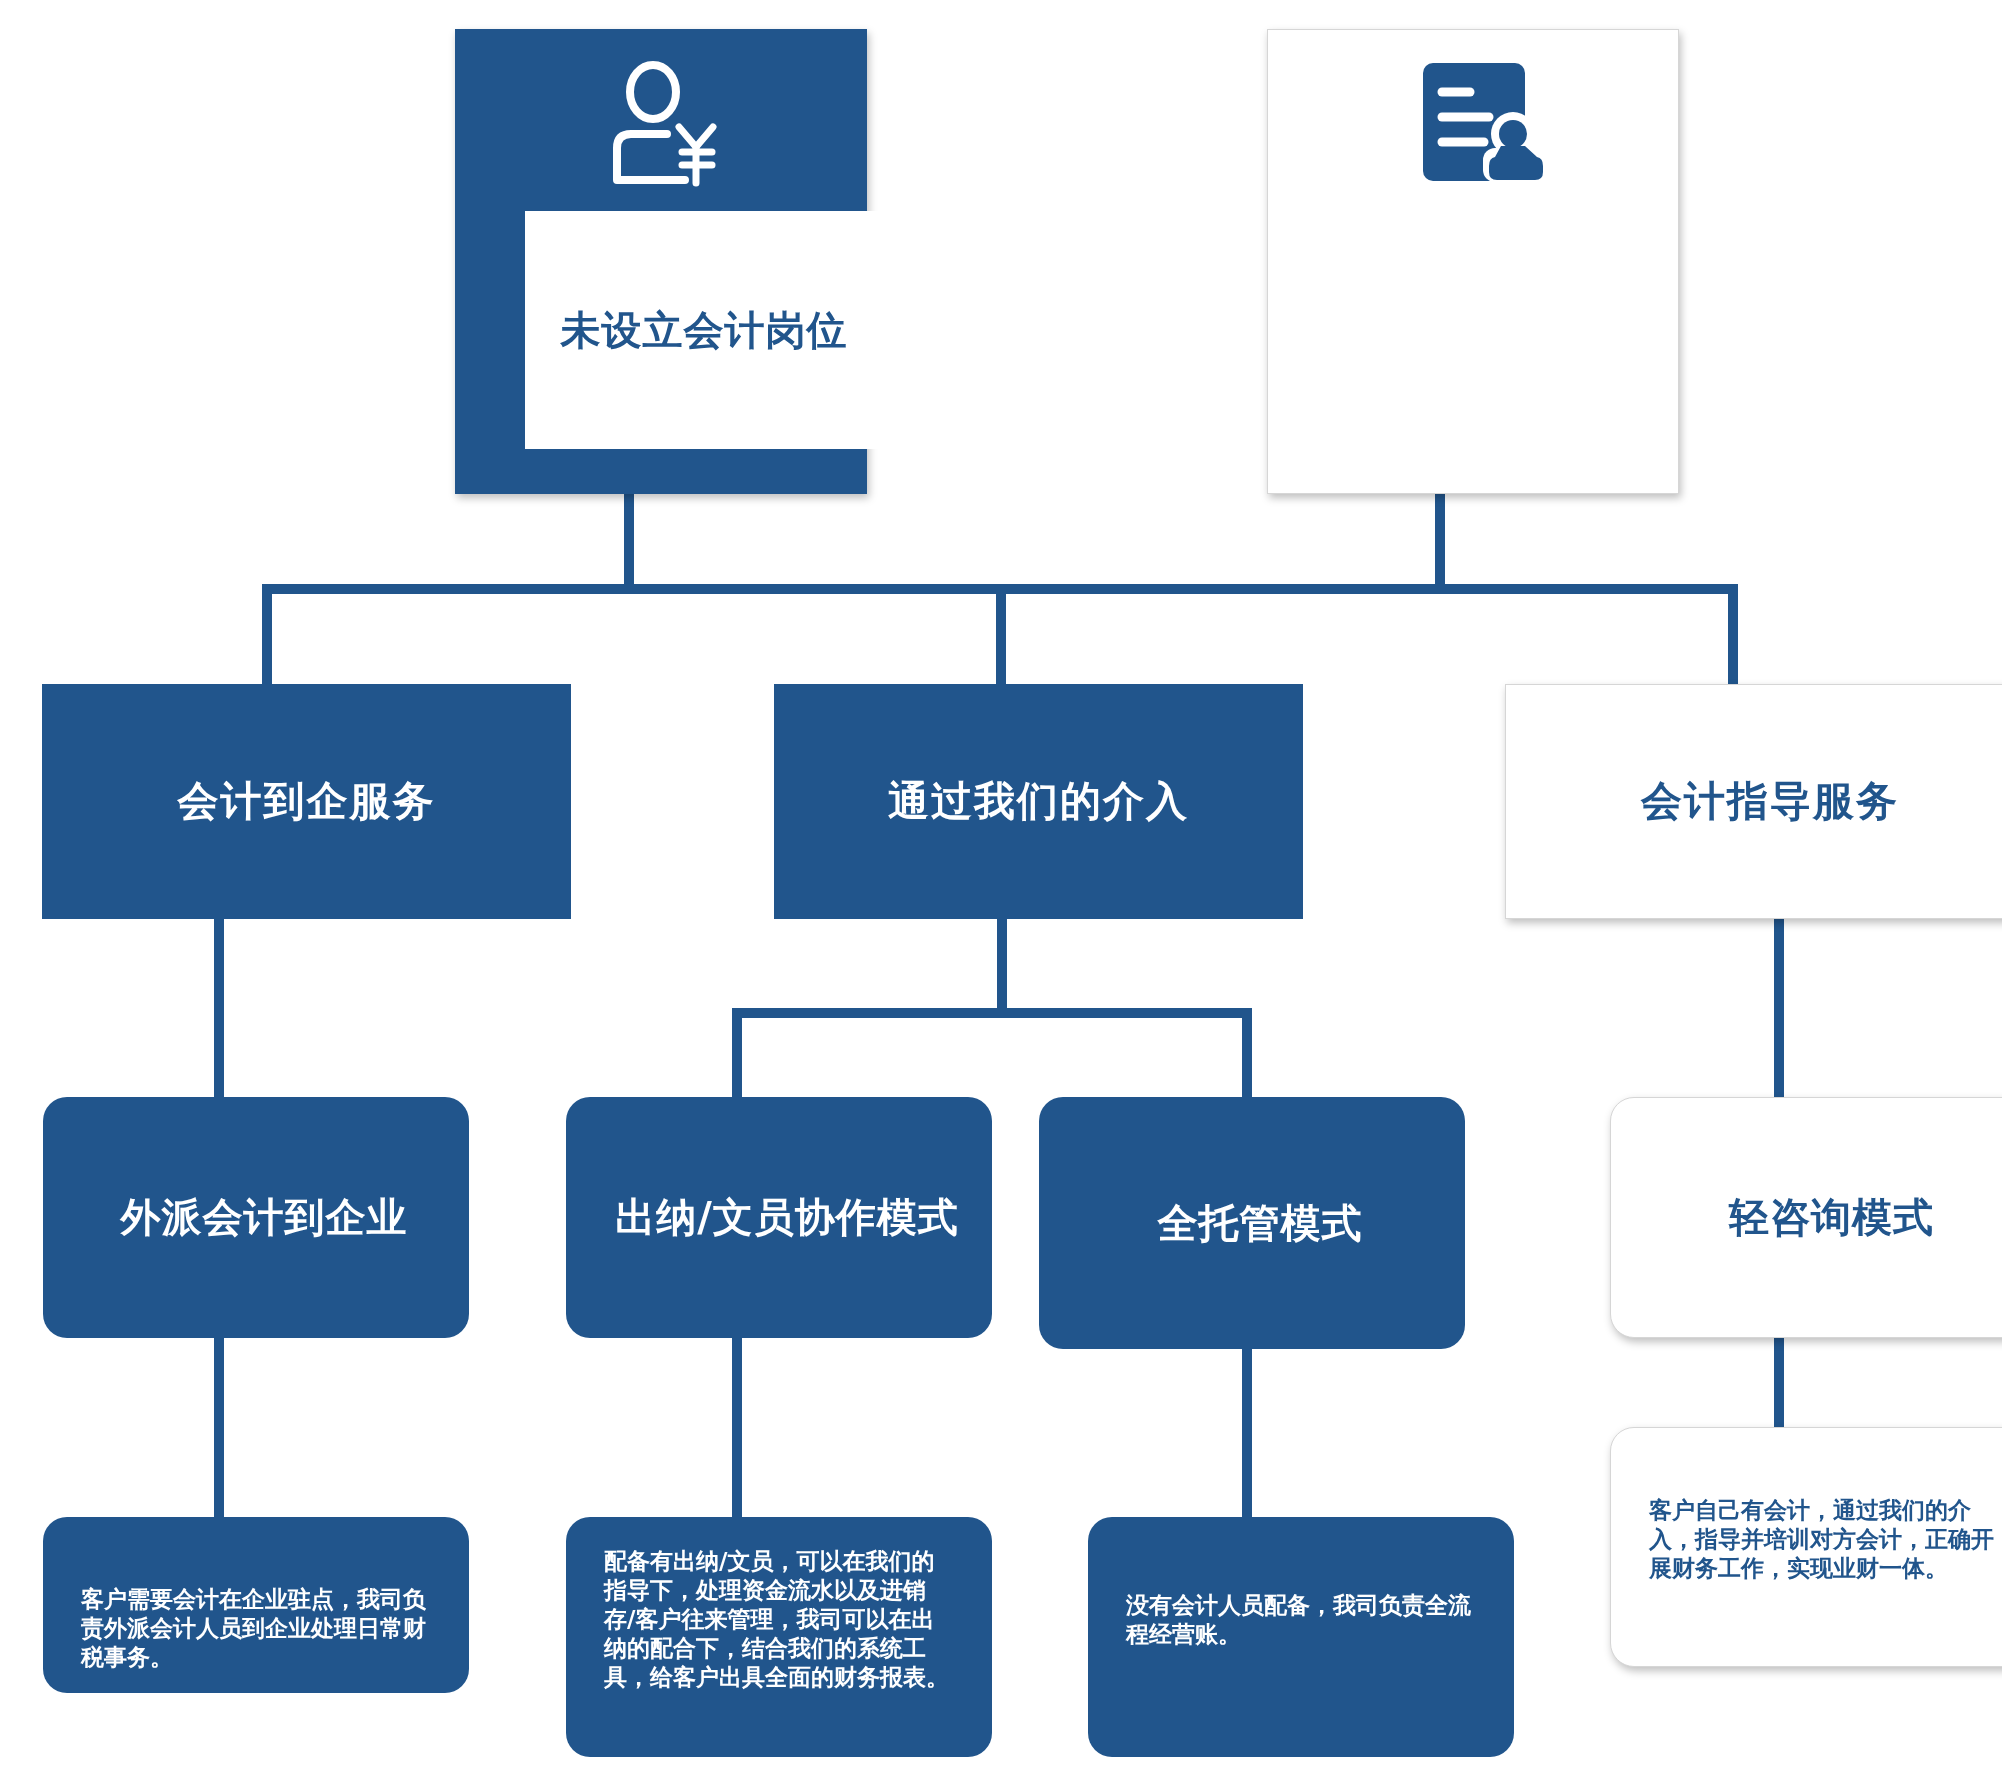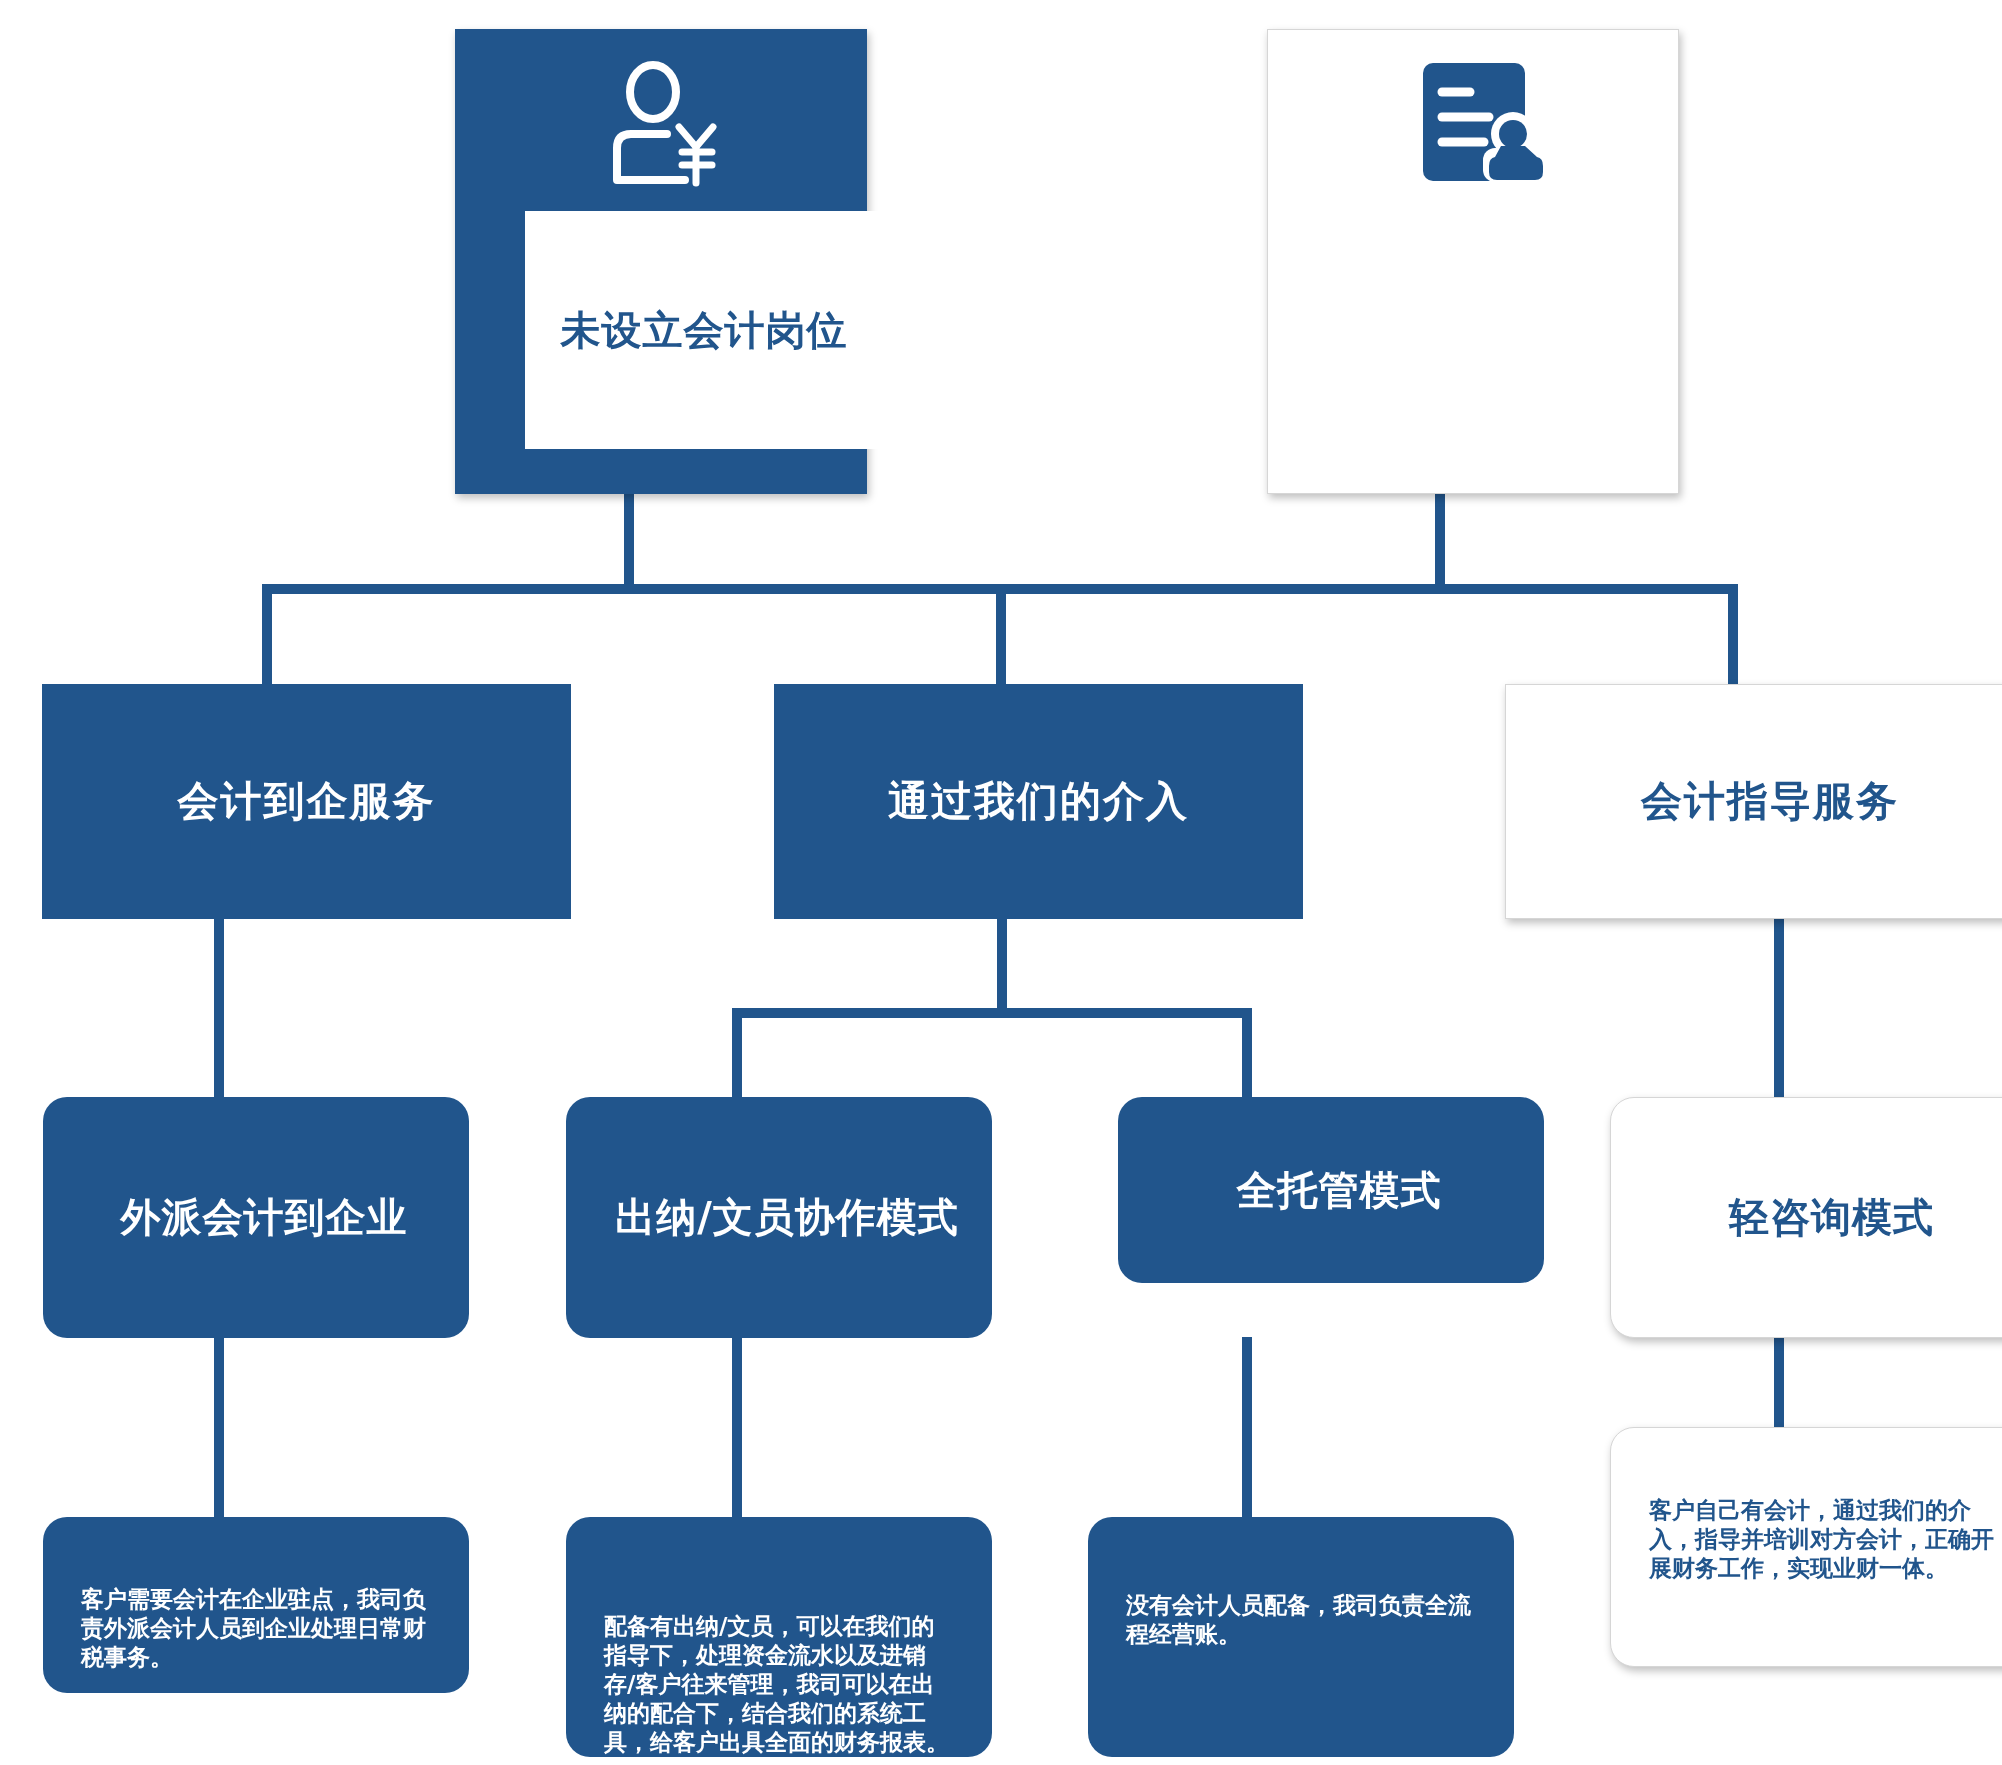--- a/index.html
+++ b/index.html
@@ -81,31 +81,31 @@
 <div class="abs white center title-l2 bordered shadow" style="left:1463px; top:684px; width:530px; height:235px;">
   <span>会计指导服务</span>
 </div>
 
 <div class="abs blue center title-l3 rounded" style="left:1px; top:1097px; width:426px; height:241px;">
   <span>外派会计到企业</span>
 </div>
 <div class="abs blue center title-l3 rounded" style="left:524px; top:1097px; width:426px; height:241px;">
   <span>出纳/文员协作模式</span>
 </div>
-<div class="abs blue center title-l3 rounded" style="left:1076px; top:1097px; width:426px; height:186px;">
+<div class="abs blue center title-l3 rounded" style="left:997px; top:1097px; width:426px; height:252px;">
   <span>全托管模式</span>
 </div>
 <div class="abs white center title-l3 rounded bordered shadow" style="left:1568px; top:1097px; width:427px; height:241px;">
   <span>轻咨询模式</span>
 </div>
 
 <div class="abs blue rounded desc" style="left:1px; top:1517px; width:426px; height:176px; align-items:flex-start; padding-top:68px;">
   <span>客户需要会计在企业驻点，我司负责外派会计人员到企业处理日常财税事务。</span>
 </div>
-<div class="abs blue rounded desc" style="left:524px; top:1517px; width:426px; height:240px; align-items:flex-end; padding-top:30px;">
+<div class="abs blue rounded desc" style="left:524px; top:1517px; width:426px; height:240px; align-items:flex-start; padding-top:30px;">
   <span>配备有出纳/文员，可以在我们的指导下，处理资金流水以及进销存/客户往来管理，我司可以在出纳的配合下，结合我们的系统工具，给客户出具全面的财务报表。</span>
 </div>
 <div class="abs blue rounded desc" style="left:1046px; top:1517px; width:426px; height:240px; align-items:flex-start; padding-top:74px;">
   <span>没有会计人员配备，我司负责全流程经营账。</span>
 </div>
 <div class="abs white rounded desc bordered shadow" style="left:1568px; top:1427px; width:427px; height:240px; align-items:flex-start; padding-top:68px;">
   <span>客户自己有会计，通过我们的介入，指导并培训对方会计，正确开展财务工作，实现业财一体。</span>
 </div>
 
 </body></html>

